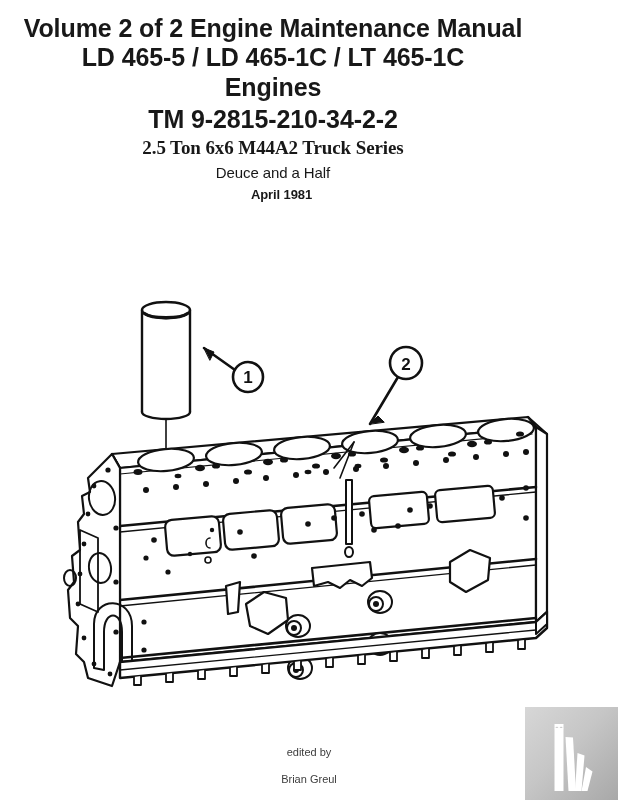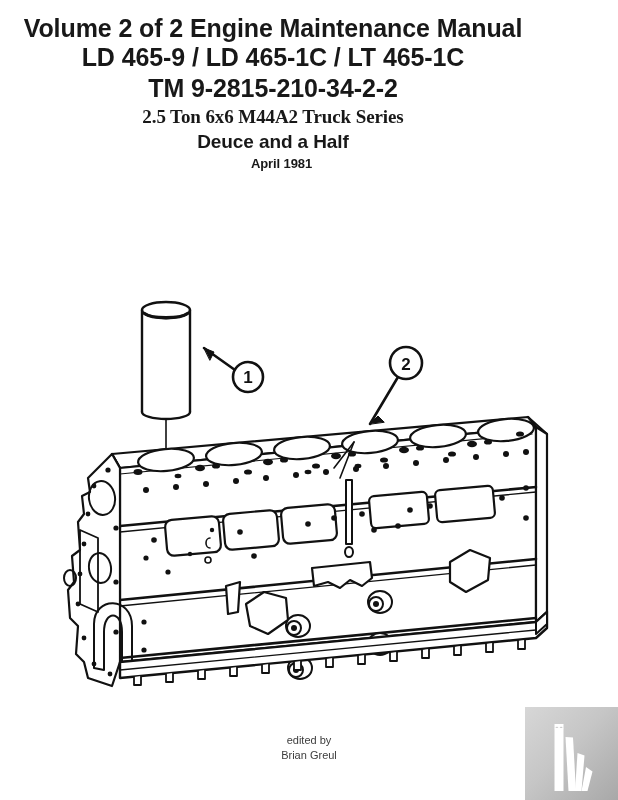--- a/index.html
+++ b/index.html
@@ -38,21 +38,21 @@
     letter-spacing: -0.1px;
   }
   .t1 { font-size: 25px; line-height: 29px; }
   .t2 { font-size: 25px; line-height: 29px; }
   .t3 { font-size: 25px; line-height: 29px; }
   .t4 { font-size: 25px; line-height: 31px; }
   .t5 { font-size: 25px; line-height: 32px; }
   .t-for  { font-size: 17px; line-height: 22px; font-weight: bold; }
   .t-truck{ font-size: 19px; line-height: 25px; font-weight: bold; font-family: Liberation Serif, serif; }
   .t-aka  { font-size: 17px; line-height: 22px; font-weight: bold; }
-  .t-deuce{ font-size: 19px; line-height: 25px; font-weight: bold; }
+  .t-deuce{ font-size: 15px; line-height: 25px; font-weight: normal; }
   .t-date { font-size: 13px; line-height: 19px; font-weight: bold; padding-left: 17px; }
 
   
   .diagram {
     position: absolute;
     left: 58px;
     top: 282px;
     width: 505px;
     height: 430px;
   }
@@ -63,42 +63,43 @@
     position: absolute;
     left: 0;
     top: 733px;
     width: 618px;
     text-align: center;
     font-size: 11px;
     line-height: 15px;
     color: #3d3d3d;
     font-weight: normal;
   }
-  .credits span { display: block; }
+  .credits span { display: block; margin-top: 12px; }
 
   
   .logo {
     position: absolute;
     right: 0;
     bottom: 0;
     width: 93px;
     height: 93px;
     background: linear-gradient(135deg, #d7d7d7 0%, #c6c6c6 45%, #a8a8a8 100%);
     overflow: hidden;
   }
   .logo svg { display: block; width: 100%; height: 100%; }
 </style>
 </head>
 <body>
 
 <div id="cover">
 
   <div class="title-block">
     <span class="t-line t1">Volume 2 of 2 Engine Maintenance Manual</span>
-    <span class="t-line t2">LD 465-9 / LD 465-1C / LT 465-1C</span>
+    <span class="t-line t2">LD 465-5 / LD 465-1C / LT 465-1C</span>
+    <span class="t-line t4">Engines</span>
     <span class="t-line t5">TM 9-2815-210-34-2-2</span>
     <span class="t-line t-truck">2.5 Ton 6x6 M44A2 Truck Series</span>
     <span class="t-line t-deuce">Deuce and a Half</span>
     <span class="t-line t-date">April 1981</span>
   </div>
 
   <div class="diagram">
     <svg viewBox="0 0 505 430" xmlns="http://www.w3.org/2000/svg" fill="none" stroke="#111111" stroke-width="2" stroke-linejoin="round" stroke-linecap="round">
 
       <g stroke-width="2.4">

